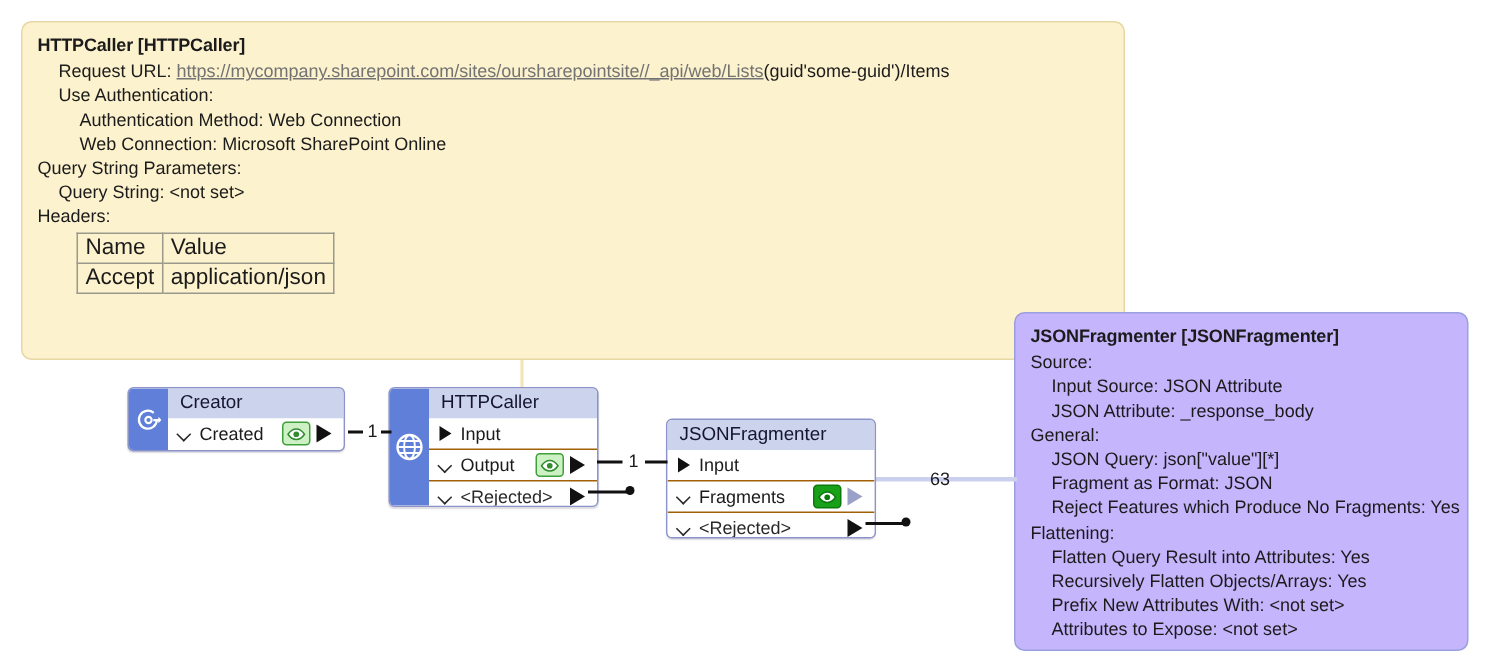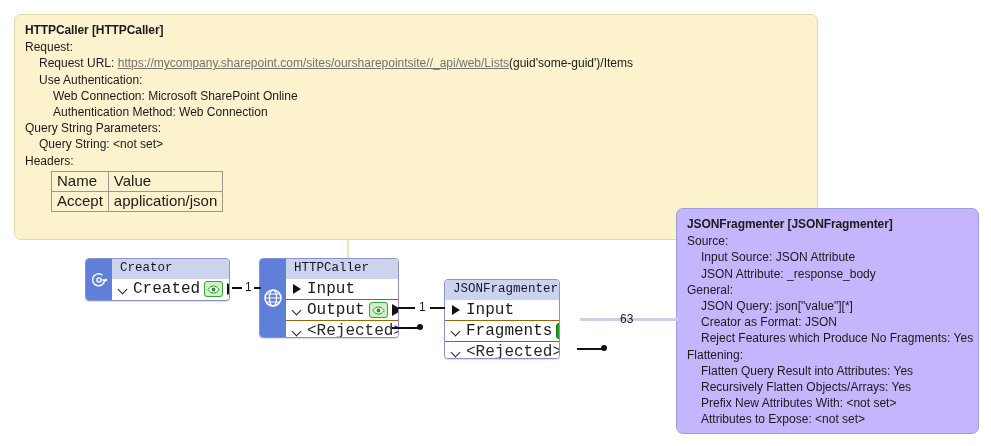--- a/index.html
+++ b/index.html
@@ -40,21 +40,21 @@
   }
   .ann-line {
     white-space: nowrap;
   }
   .ann-indent-1 { padding-left: 14px; }
   .ann-indent-2 { padding-left: 28px; }
 
   #annotation-http {
     left: 14px;
     top: 14px;
-    width: 804px;
+    width: 736px;
     height: 226px;
     background: #fdf2ce;
     border: 1px solid #e6d7a4;
   }
   #annotation-json {
     left: 676px;
     top: 208px;
     width: 303px;
     height: 226px;
     background: #c4b5fd;
@@ -119,36 +119,35 @@
     display: flex;
     align-items: center;
     justify-content: center;
     flex: 0 0 26px;
   }
   .node-body {
     flex: 1 1 auto;
     display: flex;
     flex-direction: column;
     min-width: 0;
-    font-family: Liberation Mono, monospace;
   }
   .node-header {
     background: #ccd3ed;
     padding: 2px 8px 3px 8px;
     font-size: 12.5px;
     color: #15152e;
     line-height: 15px;
     white-space: nowrap;
   }
   .node-port {
     display: flex;
     align-items: center;
     background: #ffffff;
     padding: 1px 6px 1px 6px;
-    font-size: 16px;
+    font-size: 12px;
     line-height: 16px;
     white-space: nowrap;
     position: relative;
     min-height: 18px;
   }
   .node-port + .node-port {
     border-top: 1px solid #a16207;
   }
   .port-chevron {
     width: 11px;
@@ -244,21 +243,21 @@
     width: 0;
     height: 0;
     border-left: 10px solid #9aa0c8;
     border-top: 6.5px solid transparent;
     border-bottom: 6.5px solid transparent;
   }
 
   
   #node-creator   { left: 85px;  top: 258px; width: 145px; height: 43px; }
   #node-httpcaller{ left: 259px; top: 258px; width: 140px; height: 80px; }
-  #node-jsonfrag  { left: 444px; top: 279px; width: 116px; height: 80px; justify-content: flex-end; }
+  #node-jsonfrag  { left: 444px; top: 279px; width: 140px; height: 80px; justify-content: flex-end; }
 
   
   .wire {
     position: absolute;
     background: #111111;
     height: 2px;
   }
   .wire-dot {
     position: absolute;
     width: 6px;
@@ -295,29 +294,28 @@
   #frag-count { left: 618px; top: 313px; background: transparent; }
 </style>
 </head>
 <body>
 
 <div class="canvas">
 
   <div class="annotation" id="annotation-http">
     <div class="ann-title ann-line">HTTPCaller [HTTPCaller]</div>
 
-    <div class="ann-line">Request:</div>
 
     <div class="ann-line ann-indent-1">
       <span>Request URL: </span><a class="url-link" href="#">https://mycompany.sharepoint.com/sites/oursharepointsite//_api/web/Lists</a><span class="url-tail">(guid'some-guid')/Items</span>
     </div>
 
     <div class="ann-line ann-indent-1">Use Authentication:</div>
+    <div class="ann-line ann-indent-2">Authentication Method: Web Connection</div>
     <div class="ann-line ann-indent-2">Web Connection: Microsoft SharePoint Online</div>
-    <div class="ann-line ann-indent-2">Authentication Method: Web Connection</div>
     <div class="ann-line">Query String Parameters:</div>
     <div class="ann-line ann-indent-1">Query String: &lt;not set&gt;</div>
     <div class="ann-line">Headers:</div>
 
     <table class="headers-table">
       <tbody>
         <tr>
           <td>Name</td>
           <td>Value</td>
         </tr>
@@ -329,21 +327,21 @@
     </table>
   </div>
 
   <div class="annotation" id="annotation-json">
     <div class="ann-title ann-line">JSONFragmenter [JSONFragmenter]</div>
     <div class="ann-line">Source:</div>
     <div class="ann-line ann-indent-1">Input Source: JSON Attribute</div>
     <div class="ann-line ann-indent-1">JSON Attribute: _response_body</div>
     <div class="ann-line">General:</div>
     <div class="ann-line ann-indent-1">JSON Query: json["value"][*]</div>
-    <div class="ann-line ann-indent-1">Creator as Format: JSON</div>
+    <div class="ann-line ann-indent-1">Fragment as Format: JSON</div>
     <div class="ann-line ann-indent-1">Reject Features which Produce No Fragments: Yes</div>
     <div class="ann-line">Flattening:</div>
     <div class="ann-line ann-indent-1">Flatten Query Result into Attributes: Yes</div>
     <div class="ann-line ann-indent-1">Recursively Flatten Objects/Arrays: Yes</div>
     <div class="ann-line ann-indent-1">Prefix New Attributes With: &lt;not set&gt;</div>
     <div class="ann-line ann-indent-1">Attributes to Expose: &lt;not set&gt;</div>
   </div>
 
   <div class="leader" id="leader-http"></div>
   <div class="leader" id="leader-json"></div>

